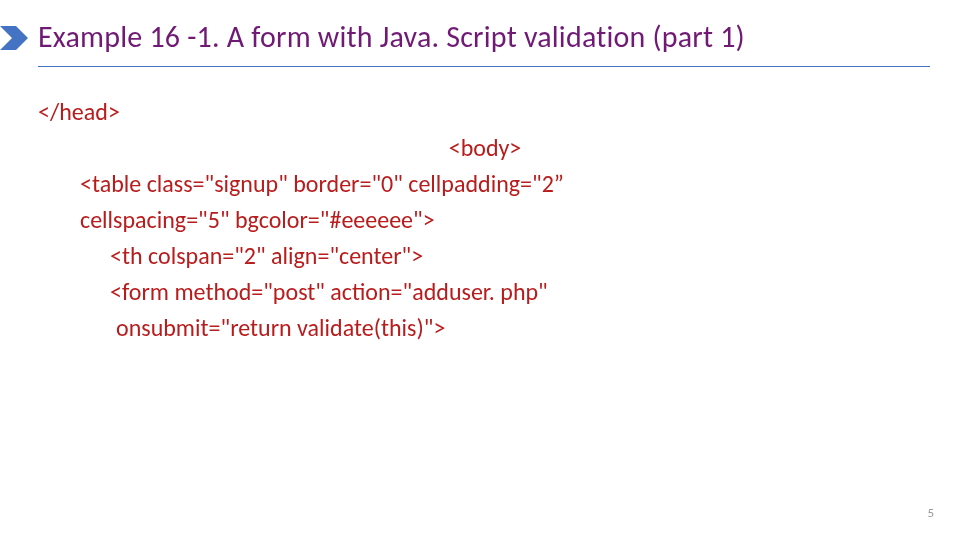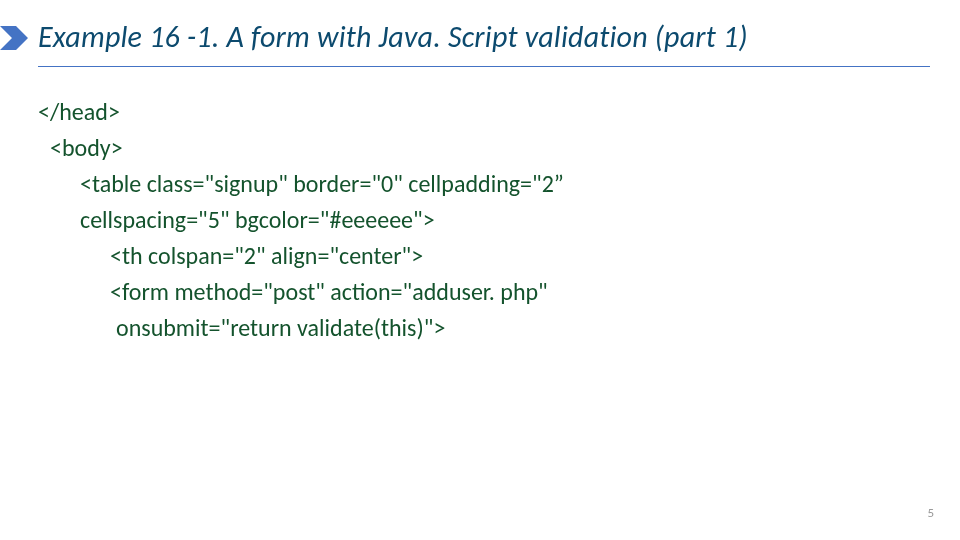--- a/index.html
+++ b/index.html
@@ -24,44 +24,43 @@
     top: 26px;
     left: 0;
     width: 30px;
     height: 24px;
   }
   .title {
     position: absolute;
     top: 18px;
     left: 38px;
     right: 30px;
-    font-style: italic;
     font-size: 30px;
-    color: #0c4a6e;
+    color: #701a75;
     letter-spacing: 0.2px;
   }
   .rule {
     position: absolute;
     top: 66px;
     left: 38px;
     right: 30px;
     height: 0;
     border-top: 1px solid #4473c4;
   }
   .body {
     position: absolute;
     top: 94px;
     left: 38px;
     right: 40px;
     font-size: 24px;
     line-height: 1.5;
-    color: #14532d;
+    color: #b91c1c;
   }
   .l0 { padding-left: 0px; }
-  .l1 { padding-left: 12px; }
+  .l1 { padding-left: 12px; text-align: center; }
   .l2 { padding-left: 42px; }
   .l3 { padding-left: 72px; }
   .l3b { padding-left: 78px; }
   .pagenum {
     position: absolute;
     right: 26px;
     bottom: 20px;
     font-size: 13px;
     color: #9a9a9a;
   }

